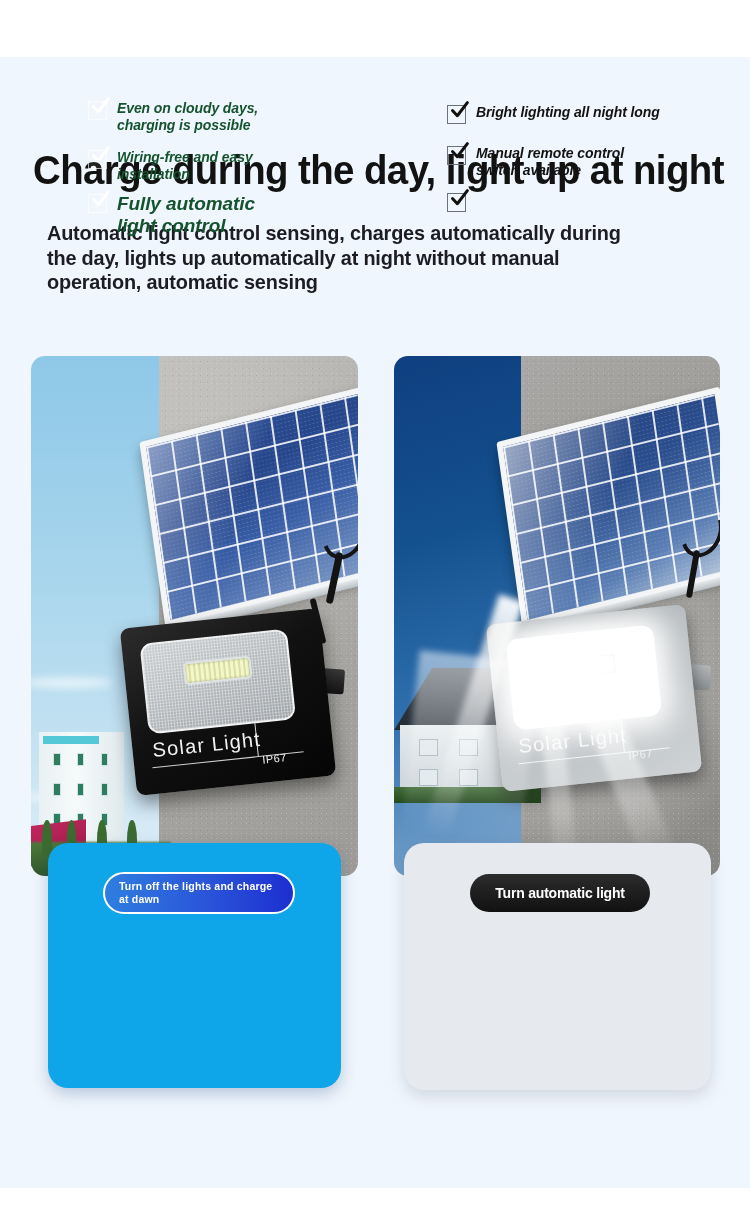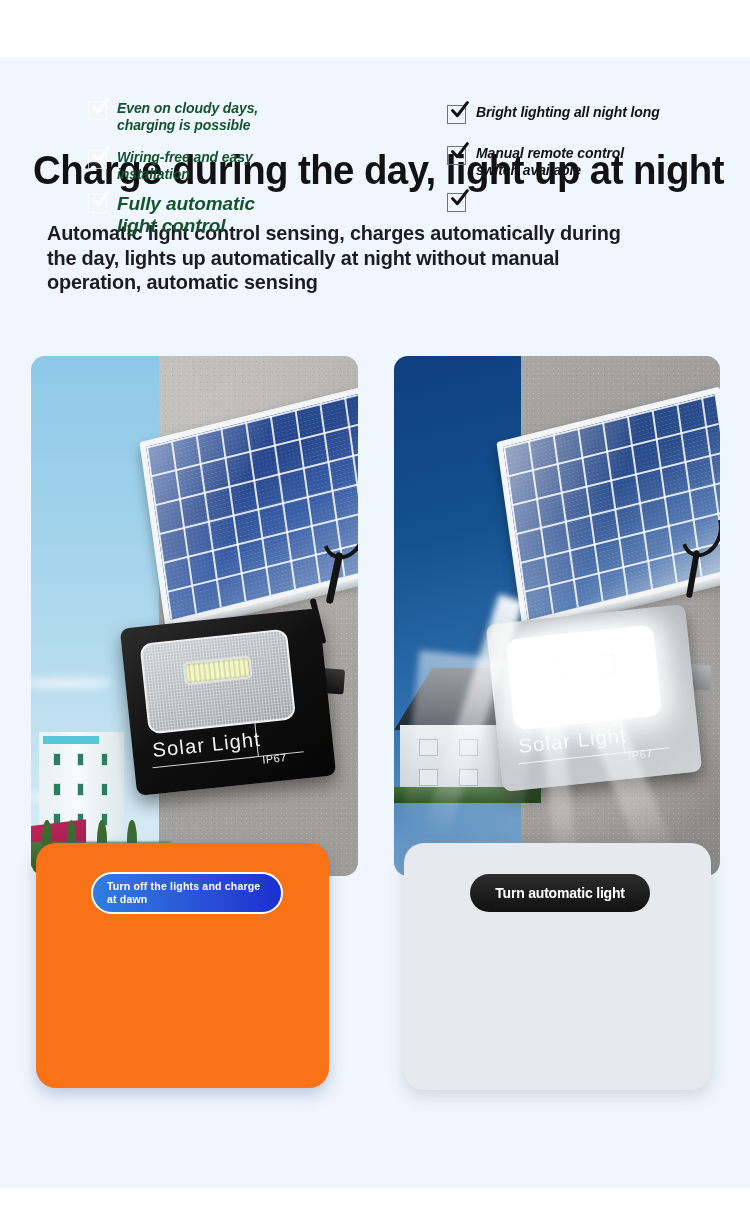--- a/index.html
+++ b/index.html
@@ -289,22 +289,22 @@
     filter: blur(3px);
     pointer-events: none;
   }
 
   
   .card {
     position: absolute;
     border-radius: 20px;
   }
   #card-left {
-    left: 36px; top: 843px; width: 293px; height: 245px;
-    background: #f97316;
+    left: 48px; top: 843px; width: 293px; height: 245px;
+    background: #0ea5e9;
     box-shadow: 0 6px 16px rgba(20,60,120,.25);
   }
   #card-right {
     left: 404px; top: 843px; width: 307px; height: 247px;
     background: #e6e9ee;
     box-shadow: 0 6px 16px rgba(60,70,90,.18);
   }
 
   .pill {
     position: absolute;

